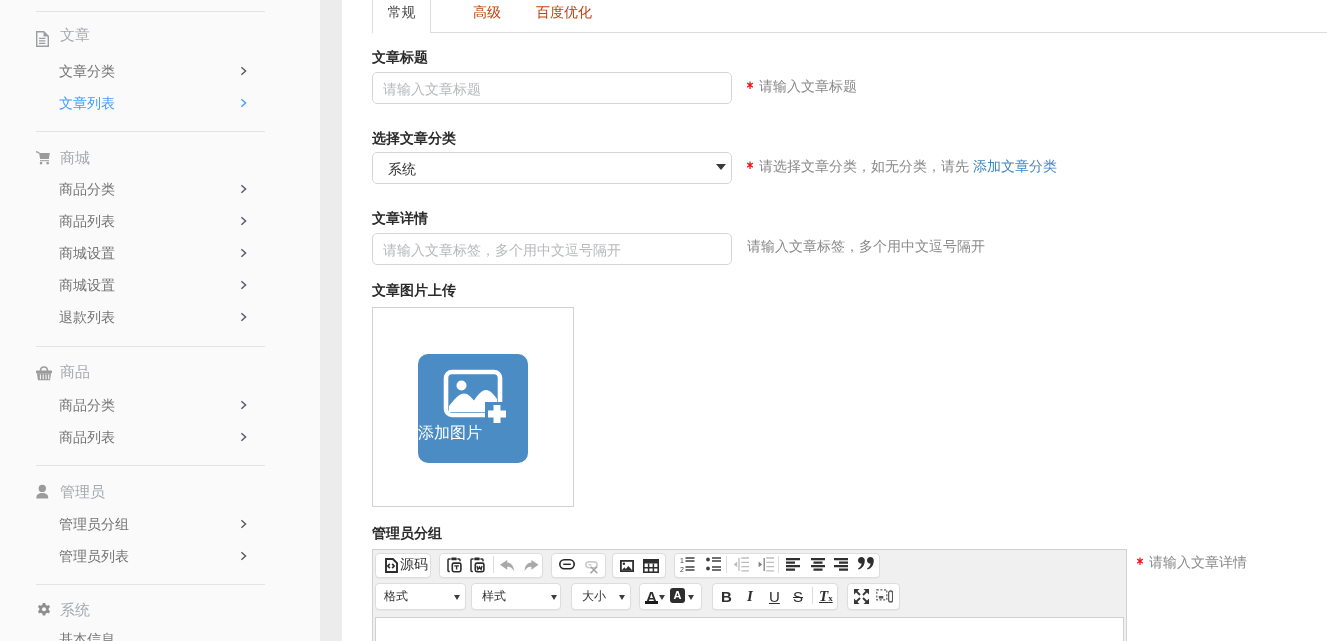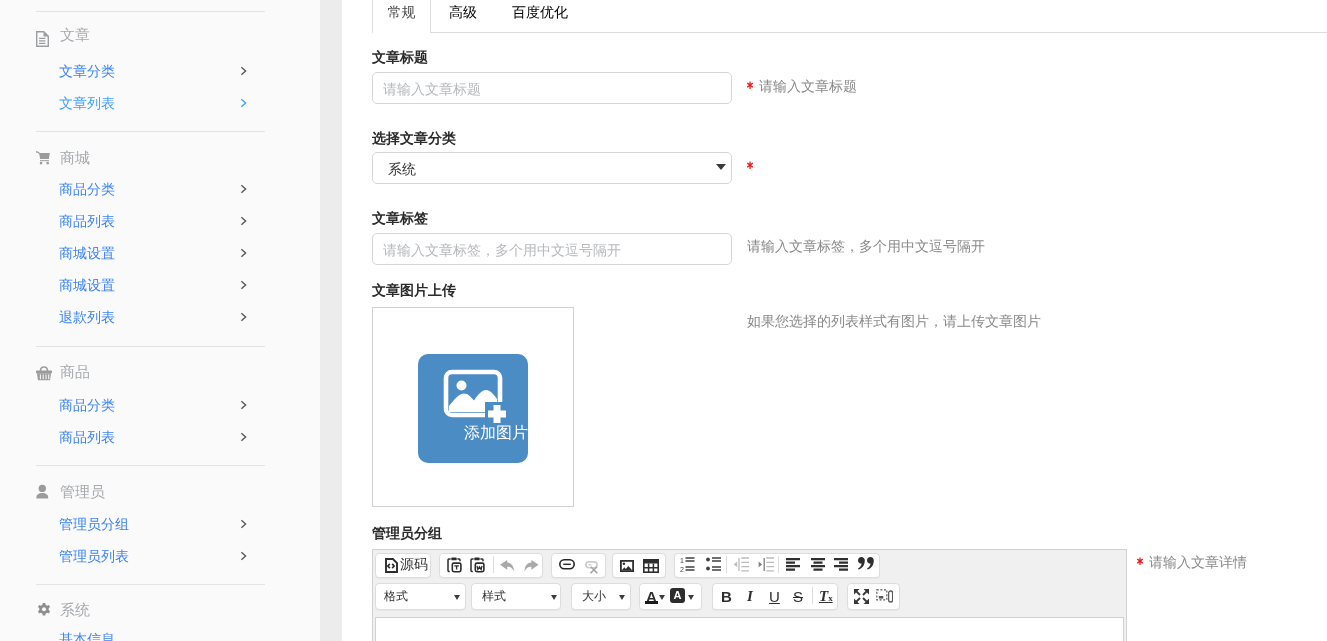--- a/index.html
+++ b/index.html
@@ -4,30 +4,30 @@
 <style>
 html,body{margin:0;padding:0;}
 body{width:1327px;height:641px;overflow:hidden;background:#ececec;
   font-family:"Liberation Sans",sans-serif;}
 .abs{position:absolute;}
 #page{position:relative;width:1327px;height:641px;}
 #side{position:absolute;left:0;top:0;width:320px;height:641px;background:#fafafa;}
 #main{position:absolute;left:342px;top:0;width:985px;height:641px;background:#fff;}
 .divider{position:absolute;left:36px;width:229px;height:1px;background:#e3e3e3;}
 .sh{position:absolute;left:60px;height:20px;line-height:20px;font-size:15px;color:#a6a9ae;}
-.si{position:absolute;left:59px;height:20px;line-height:20px;font-size:14px;color:#3b82f6;}
+.si{position:absolute;left:59px;height:20px;line-height:20px;font-size:14px;color:#737373;}
 .si.on{color:#409eff;}
 .chev{position:absolute;left:240px;}
 .sicon{position:absolute;left:36px;}
 
 .tabline{position:absolute;left:431px;top:32px;width:896px;height:1px;background:#ddd;}
 .tab-active{position:absolute;left:372px;top:-9px;width:57px;height:41px;background:#fff;
   border:1px solid #ddd;border-bottom:none;line-height:40px;text-align:center;
   font-size:14px;color:#4a4a4a;}
-.tab{position:absolute;top:0px;height:32px;line-height:24px;font-size:14px;color:#000000;}
+.tab{position:absolute;top:0px;height:32px;line-height:24px;font-size:14px;color:#c2410c;margin-left:24px;}
 .lbl{position:absolute;left:372px;height:14px;line-height:14px;font-size:14px;font-weight:bold;color:#2b2b2b;}
 .inp{position:absolute;left:372px;width:348px;height:20px;padding:6px 0 4px 10px;
   border:1px solid #d5d5d5;border-radius:5px;background:#fff;
   line-height:20px;font-size:14px;color:#b6b8bc;}
 .hint{position:absolute;left:747px;height:20px;line-height:20px;font-size:14px;color:#898989;}
 .blue{color:#3d87c3;}
 
 .tg{position:absolute;background:#fff;border:1px solid #ddd;border-radius:4px;box-shadow:0 1px 1px rgba(0,0,0,0.04);}
 .tg1{top:553px;height:23px;}
 .tg2{top:583px;height:25px;}
@@ -135,43 +135,43 @@
   <div class="lbl" style="top:50px">文章标题</div>
   <div class="inp" style="top:72px">请输入文章标题</div>
   <div class="hint" style="top:76px;left:759px">请输入文章标题</div>
   <svg class="abs" style="left:747px;top:81px" width="6" height="9" viewBox="0 0 6 9">
       <path d="M3 .4 V8 M.2 2 L5.8 6.2 M5.8 2 L.2 6.2" stroke="#f01414" stroke-width="1.25" fill="none"></path>
     </svg>
 
   <div class="lbl" style="top:131px">选择文章分类</div>
   <div class="inp" style="top:152px;color:#333;"><span style="margin-left:5px">系统</span></div>
   <div class="abs" style="left:716px;top:164px;width:0;height:0;border-left:5px solid transparent;border-right:5px solid transparent;border-top:6.5px solid #3a3a3a;"></div>
+  <div class="hint" style="top:156px;left:759px">请选择文章分类，如无分类，请先 <span class="blue">添加文章分类</span></div>
   <svg class="abs" style="left:747px;top:161px" width="6" height="9" viewBox="0 0 6 9">
       <path d="M3 .4 V8 M.2 2 L5.8 6.2 M5.8 2 L.2 6.2" stroke="#f01414" stroke-width="1.25" fill="none"></path>
     </svg>
 
-  <div class="lbl" style="top:211px">文章标签</div>
+  <div class="lbl" style="top:211px">文章详情</div>
   <div class="inp" style="top:233px">请输入文章标签，多个用中文逗号隔开</div>
   <div class="hint" style="top:236px">请输入文章标签，多个用中文逗号隔开</div>
 
   <div class="lbl" style="top:283px">文章图片上传</div>
   <div class="abs" style="left:372px;top:307px;width:200px;height:198px;border:1px solid #d2d2d2;background:#fff;"></div>
   <div class="abs" id="upbtn" style="left:418px;top:354px;width:110px;height:109px;border-radius:10px;background:#4a8cc3;">
     <svg width="110" height="109" viewBox="0 0 110 109" style="position:absolute;left:0;top:0">
       <rect x="28" y="18" width="54" height="43" rx="6" fill="none" stroke="#fff" stroke-width="4.6"></rect>
       <circle cx="43.5" cy="31.5" r="5" fill="#fff"></circle>
       <path d="M31 58 L31 52 C37 44 42 39.5 46 39.5 C50 39.5 53 43 56 46.5 C60 40.5 64 36 68 36 C72 36 76.5 41 79 45 L79 58 Z" fill="#fff"></path>
       <g>
         <rect x="67" y="48" width="25" height="25" fill="#4a8cc3"></rect>
         <path d="M75.5 51 h7 v5.5 h5.5 v7 h-5.5 v5.5 h-7 v-5.5 h-5.5 v-7 h5.5 z" fill="#fff"></path>
       </g>
     </svg>
-    <div style="position:absolute;left:0;top:69px;width:110px;text-align:right;font-size:16px;color:#fff;line-height:20px;">添加图片</div>
+    <div style="position:absolute;left:0;top:69px;width:110px;text-align:left;font-size:16px;color:#fff;line-height:20px;">添加图片</div>
   </div>
-  <div class="hint" style="top:311px">如果您选择的列表样式有图片，请上传文章图片</div>
 
   <div class="lbl" style="top:526px">管理员分组</div>
   <div class="abs" id="edbox" style="left:372px;top:549px;width:753px;height:92px;border:1px solid #d1d1d1;background:#f0f0f0;"></div>
   <div class="abs" id="edcontent" style="left:375px;top:617px;width:747px;height:24px;background:#fff;border:1px solid #d1d1d1;border-bottom:none;"></div>
   <div class="hint" style="top:552px;left:1149px">请输入文章详情</div>
   <svg class="abs" style="left:1137px;top:557px" width="6" height="9" viewBox="0 0 6 9">
       <path d="M3 .4 V8 M.2 2 L5.8 6.2 M5.8 2 L.2 6.2" stroke="#f01414" stroke-width="1.25" fill="none"></path>
     </svg>
 
   <div class="tg tg1" style="left:375px;width:54px"></div>

